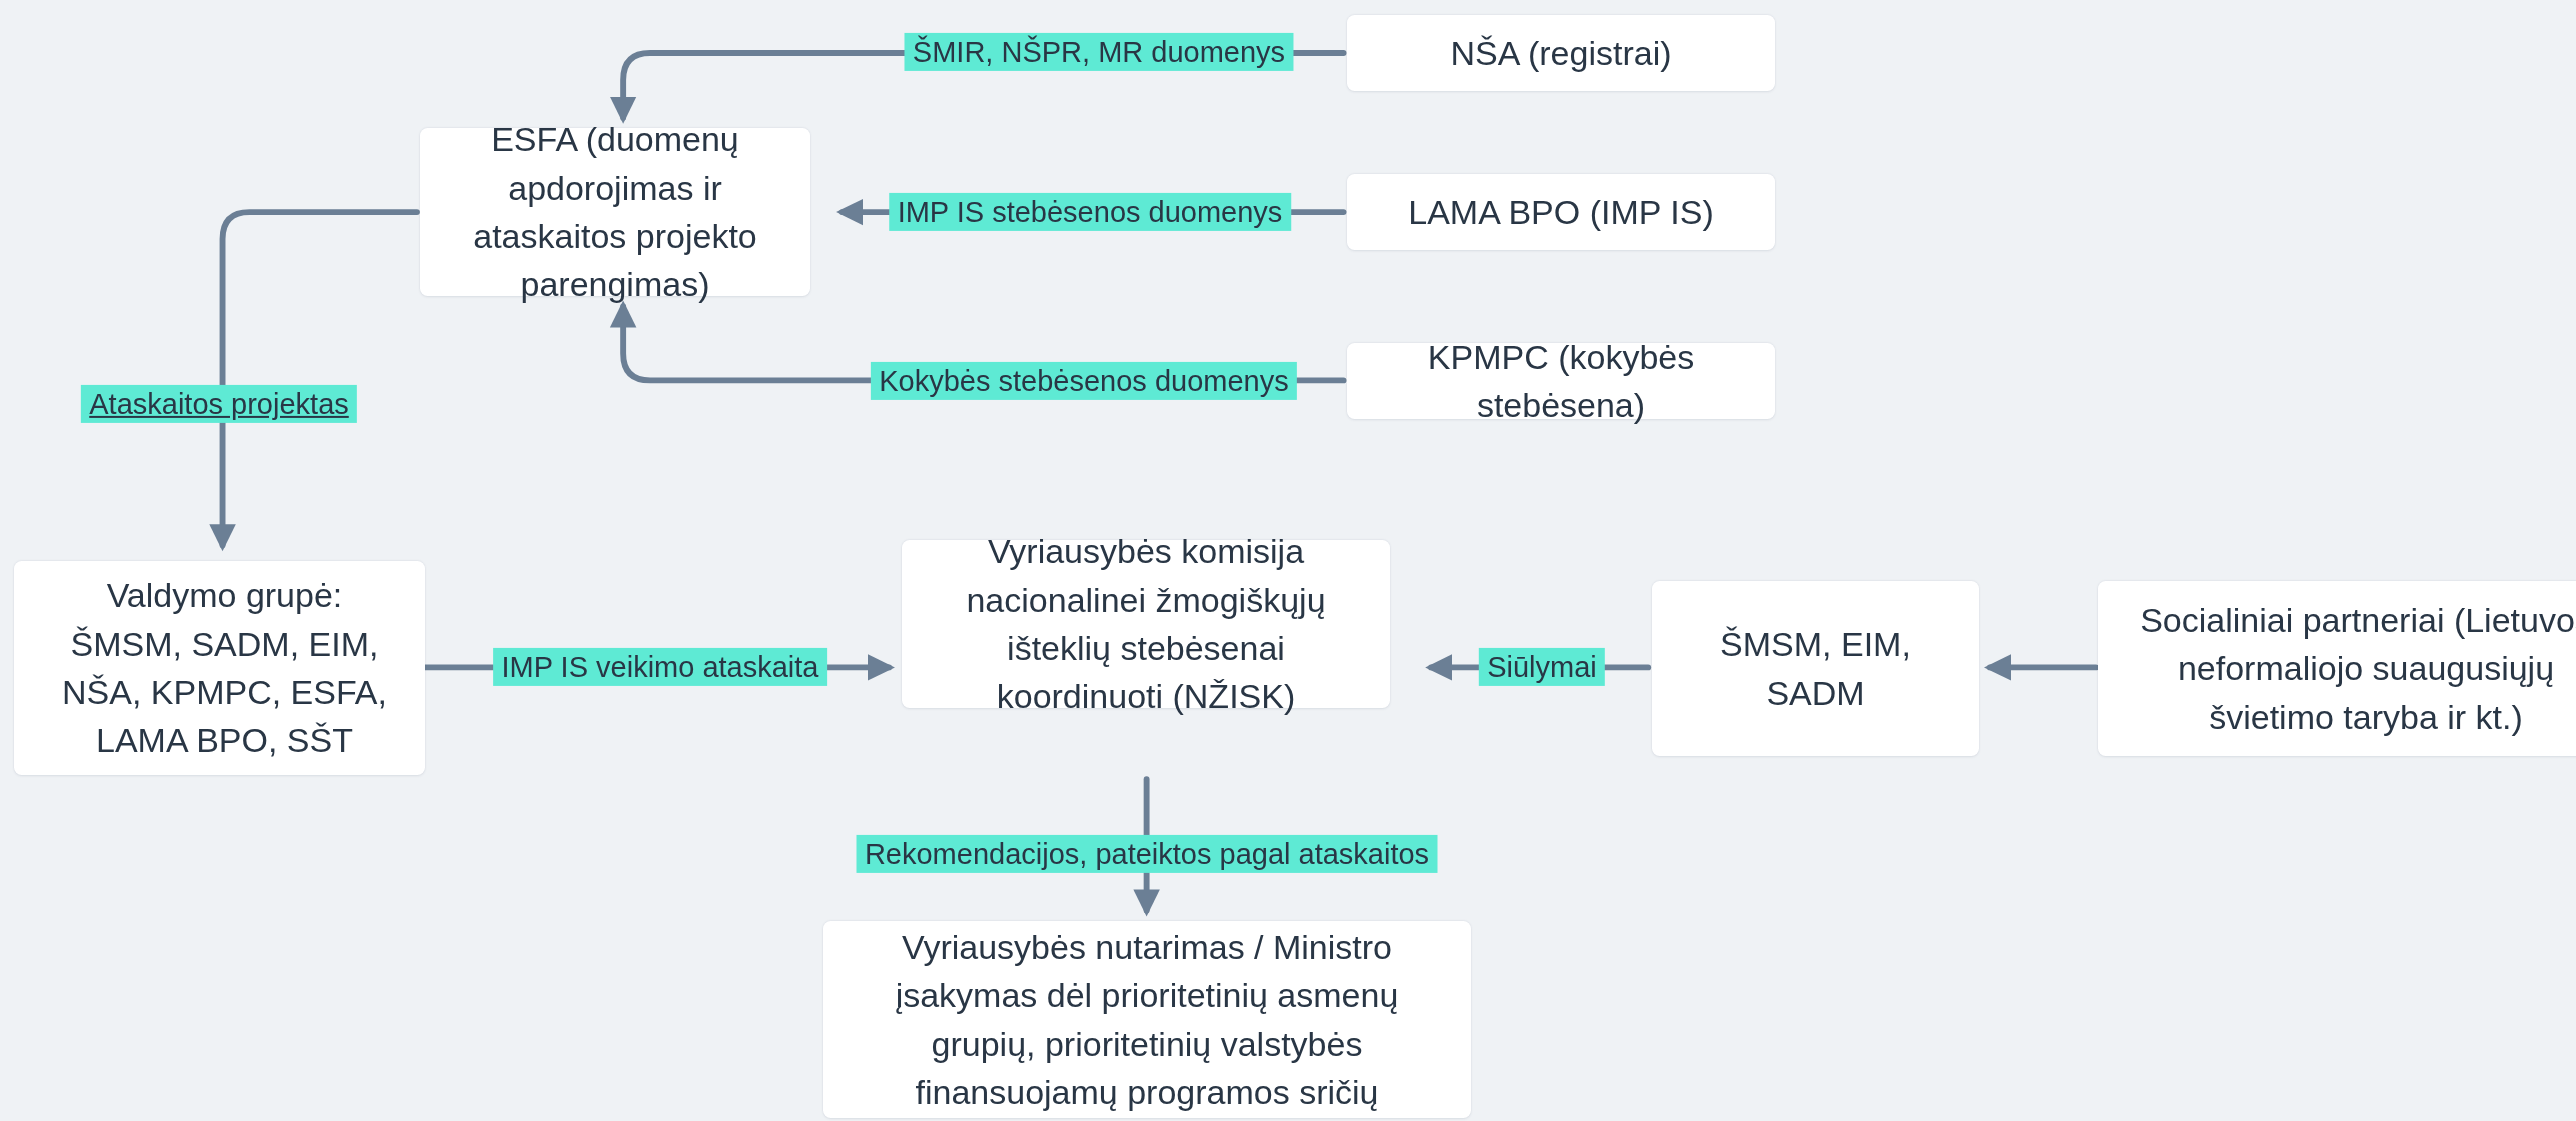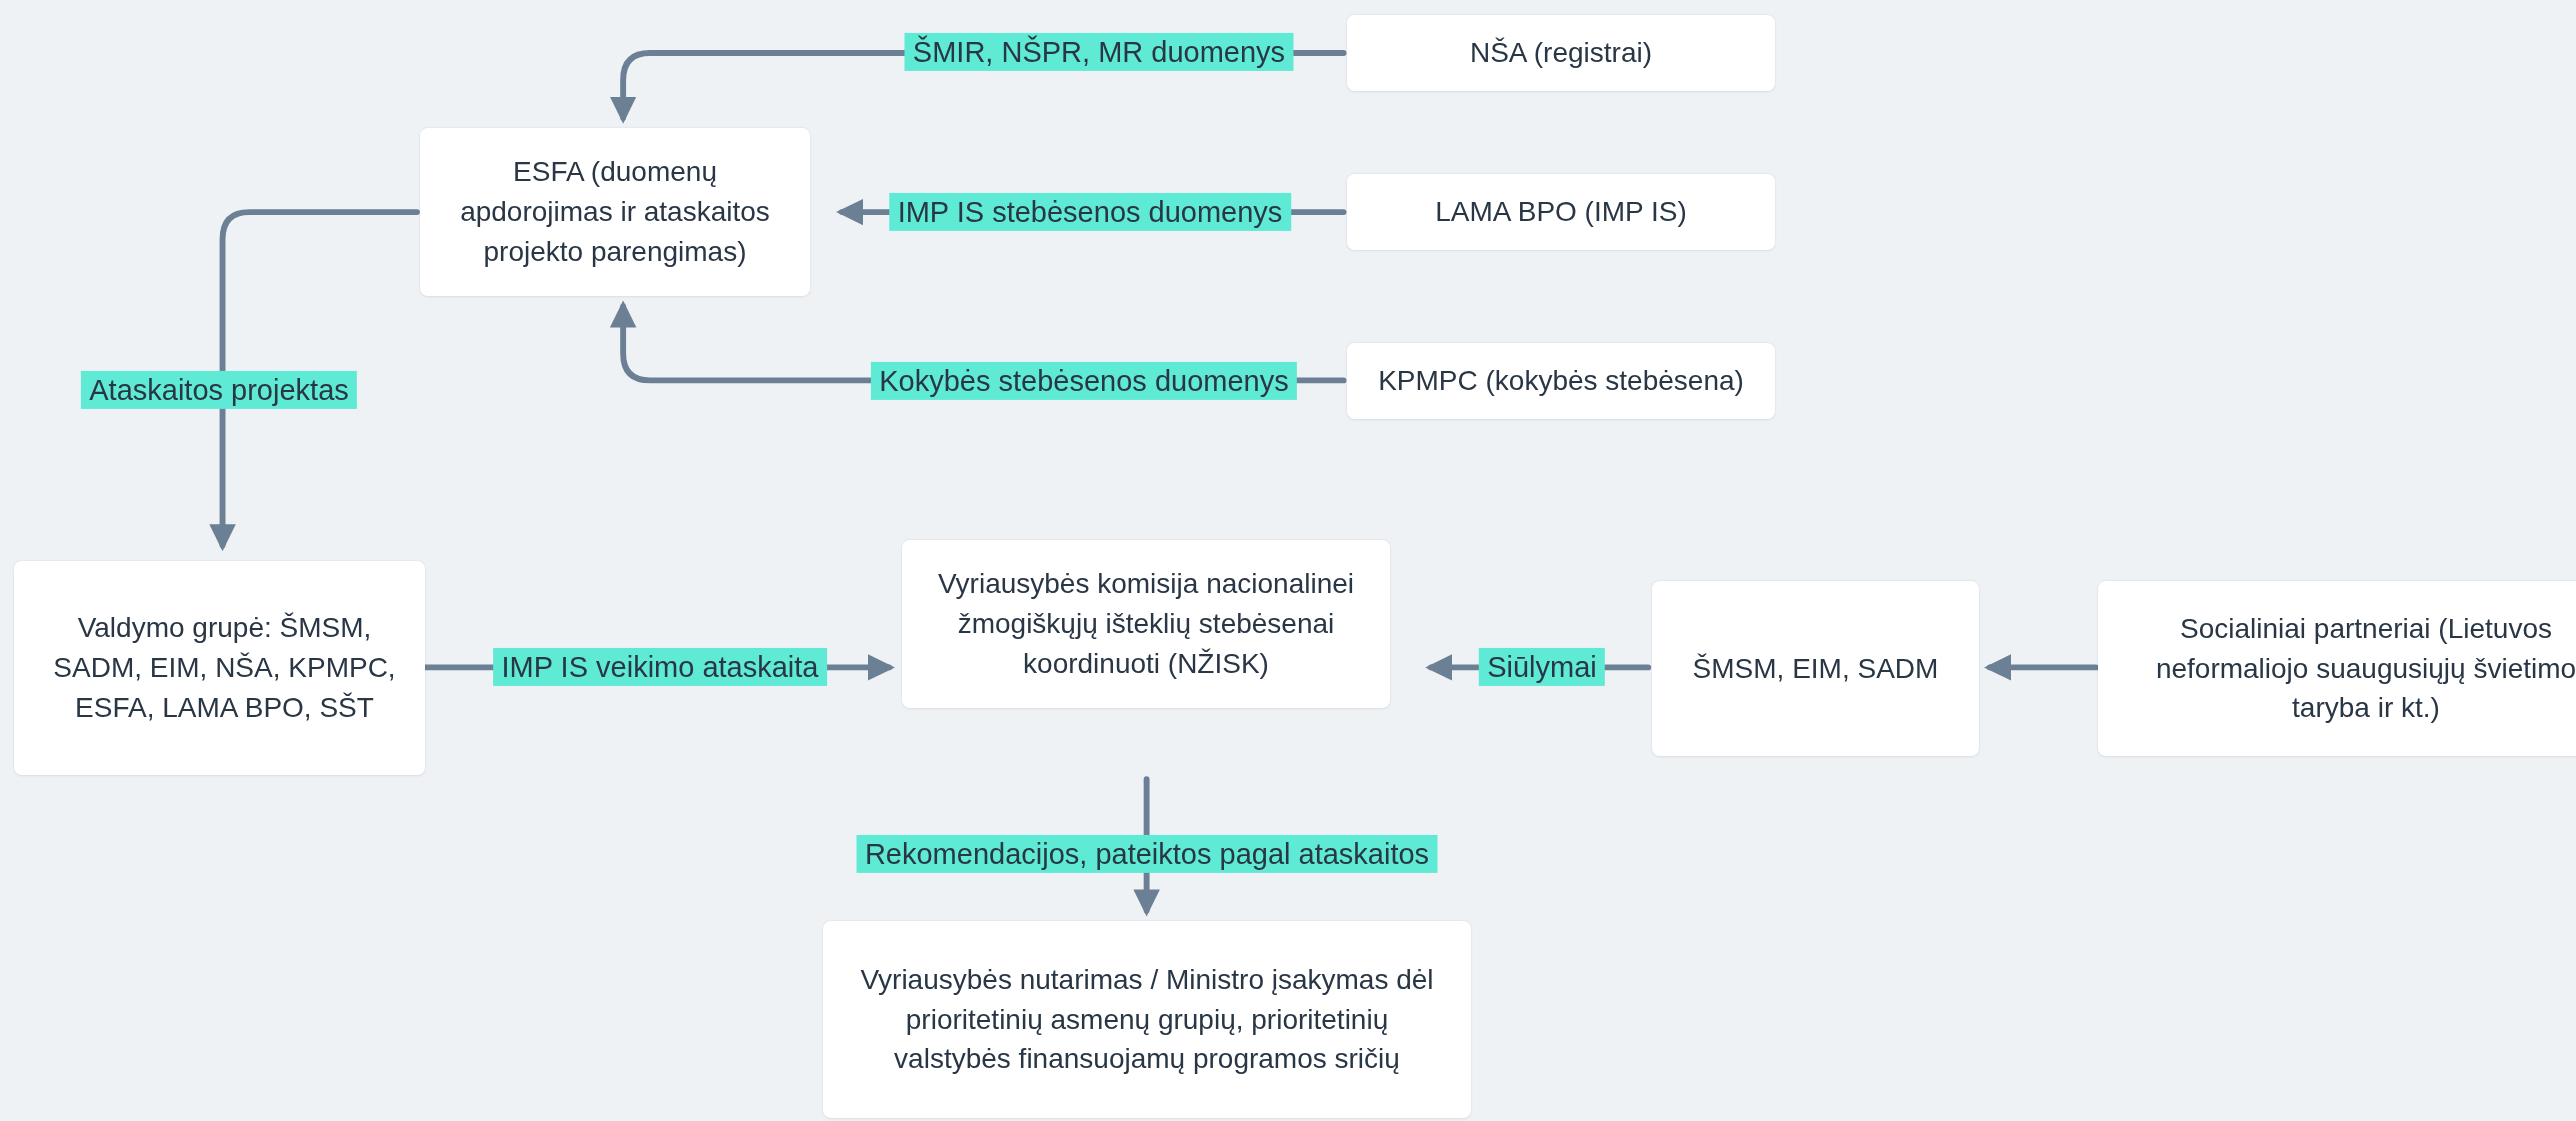--- a/index.html
+++ b/index.html
@@ -13,21 +13,21 @@
   svg#edges{position:absolute;left:0;top:0;width:2576px;height:1121px;}
 
   .node{
     position:absolute;
     background:#ffffff;
     border-radius:7.6px;
     box-shadow:0 0.8px 2.5px rgba(40,60,85,0.10), 0 0 0 0.8px rgba(40,60,85,0.02);
     display:flex;align-items:center;justify-content:center;
     text-align:center;
     color:#293645;
-    font-size:28px;
+    font-size:34px;
     line-height:1.42;
     padding:0 22px;
     box-sizing:border-box;
   }
   .node span{display:block;}
 
   .edge-label{
     position:absolute;
     color:#293645;
     font-size:29px;
@@ -104,21 +104,21 @@
   <div class="node" style="left:823px;top:921px;width:648px;height:197px;">
     <span>Vyriausybės nutarimas / Ministro įsakymas dėl prioritetinių asmenų grupių, prioritetinių valstybės finansuojamų programos sričių</span>
   </div>
 
   <div class="edge-label" style="left:1099px;top:52px;">ŠMIR, NŠPR, MR duomenys</div>
 
   <div class="edge-label" style="left:1090px;top:212px;">IMP IS stebėsenos duomenys</div>
 
   <div class="edge-label" style="left:1084px;top:381px;">Kokybės stebėsenos duomenys</div>
 
-  <div class="edge-label" style="left:219px;top:390px;">Ataskaitos projektas</div>
+  <div class="edge-label" style="left:219px;top:404px;text-decoration:underline;">Ataskaitos projektas</div>
 
   <div class="edge-label" style="left:660px;top:667px;">IMP IS veikimo ataskaita</div>
 
   <div class="edge-label" style="left:1542px;top:667px;">Siūlymai</div>
 
   <div class="edge-label" style="left:1147px;top:854px;">Rekomendacijos, pateiktos pagal ataskaitos</div>
 
 </div>
 
 

